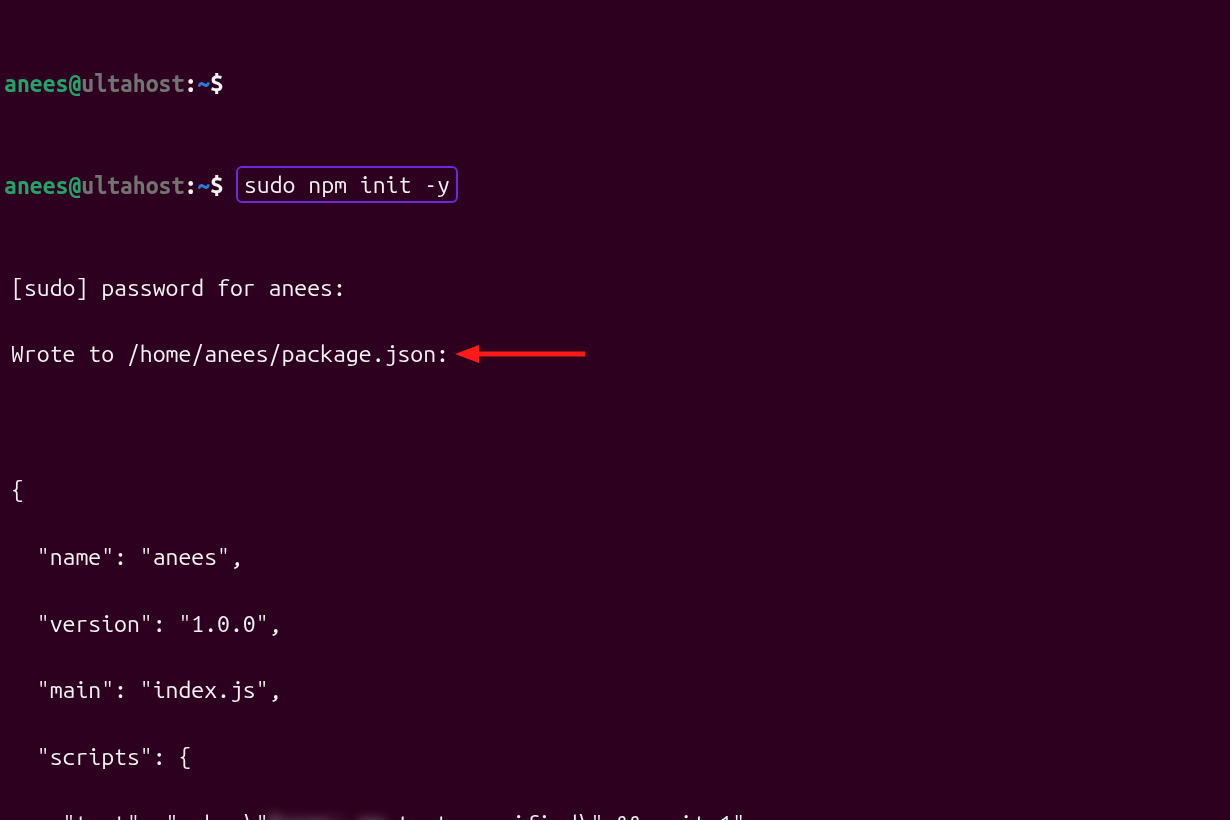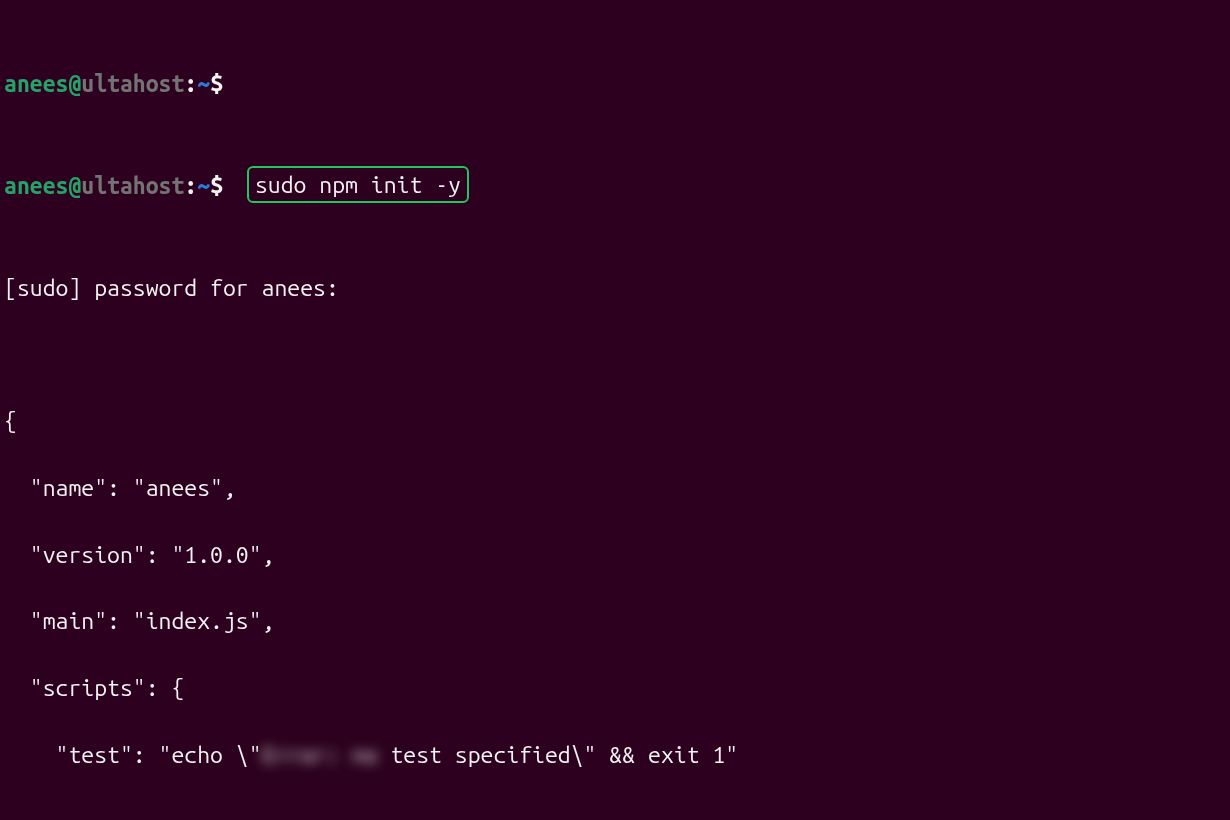--- a/index.html
+++ b/index.html
@@ -17,29 +17,28 @@
   .terminal {
     padding: 0 4px;
     white-space: pre;
   }
   .user { color: #26a269; font-weight: bold; }
   .host { color: #737373; font-weight: bold; }
   .colon { color: #f2f2f2; font-weight: bold; }
   .path { color: #2a7bde; font-weight: bold; }
   .dollar { color: #f2f2f2; font-weight: bold; }
   .cmd-box {
-    border: 2px solid #22c55e;
+    border: 2px solid #6d28d9;
     border-radius: 6px;
     padding: 0 6px;
     display: inline-block;
     position: relative;
     top: -1px;
-    margin-left: 11px;
   }
-  .output { color: #f2f2f2; }
+  .output { color: #f2f2f2; margin-left: 7px; }
   .line { min-height: 1.45em; }
   .arrow-wrap {
     display: inline-block;
     vertical-align: middle;
     margin-left: 6px;
   }
   .blur {
     filter: blur(6px);
     display: inline-block;
   }
@@ -47,20 +46,24 @@
 </head>
 <body>
 
 <div class="terminal">
 
 <div class="line"><span class="user">anees</span><span class="user">@</span><span class="host">ultahost</span><span class="colon">:</span><span class="path">~</span><span class="dollar">$</span></div>
 
 <div class="line"><span class="user">anees</span><span class="user">@</span><span class="host">ultahost</span><span class="colon">:</span><span class="path">~</span><span class="dollar">$</span> <span class="cmd-box"><span>sudo npm init -y</span></span></div>
 
 <div class="line output">[sudo] password for anees:</div>
+<div class="line output"><span>Wrote to /home/anees/package.json:</span><span class="arrow-wrap"><svg width="130" height="22" viewBox="0 0 130 22">
+          <line x1="130" y1="11" x2="20" y2="11" stroke="#ff1a1a" stroke-width="5"></line>
+          <polygon points="0,11 24,2 24,20" fill="#ff1a1a"></polygon>
+        </svg></span></div>
 <div class="line output"> </div>
 <div class="line output">{</div>
 <div class="line output">  "name": "anees",</div>
 <div class="line output">  "version": "1.0.0",</div>
 <div class="line output">  "main": "index.js",</div>
 <div class="line output">  "scripts": {</div>
 <div class="line output"><span>    "test": "echo \"</span><span class="blur">Error: no</span><span> test specified\" &amp;&amp; exit 1"</span></div>
 
 
 

